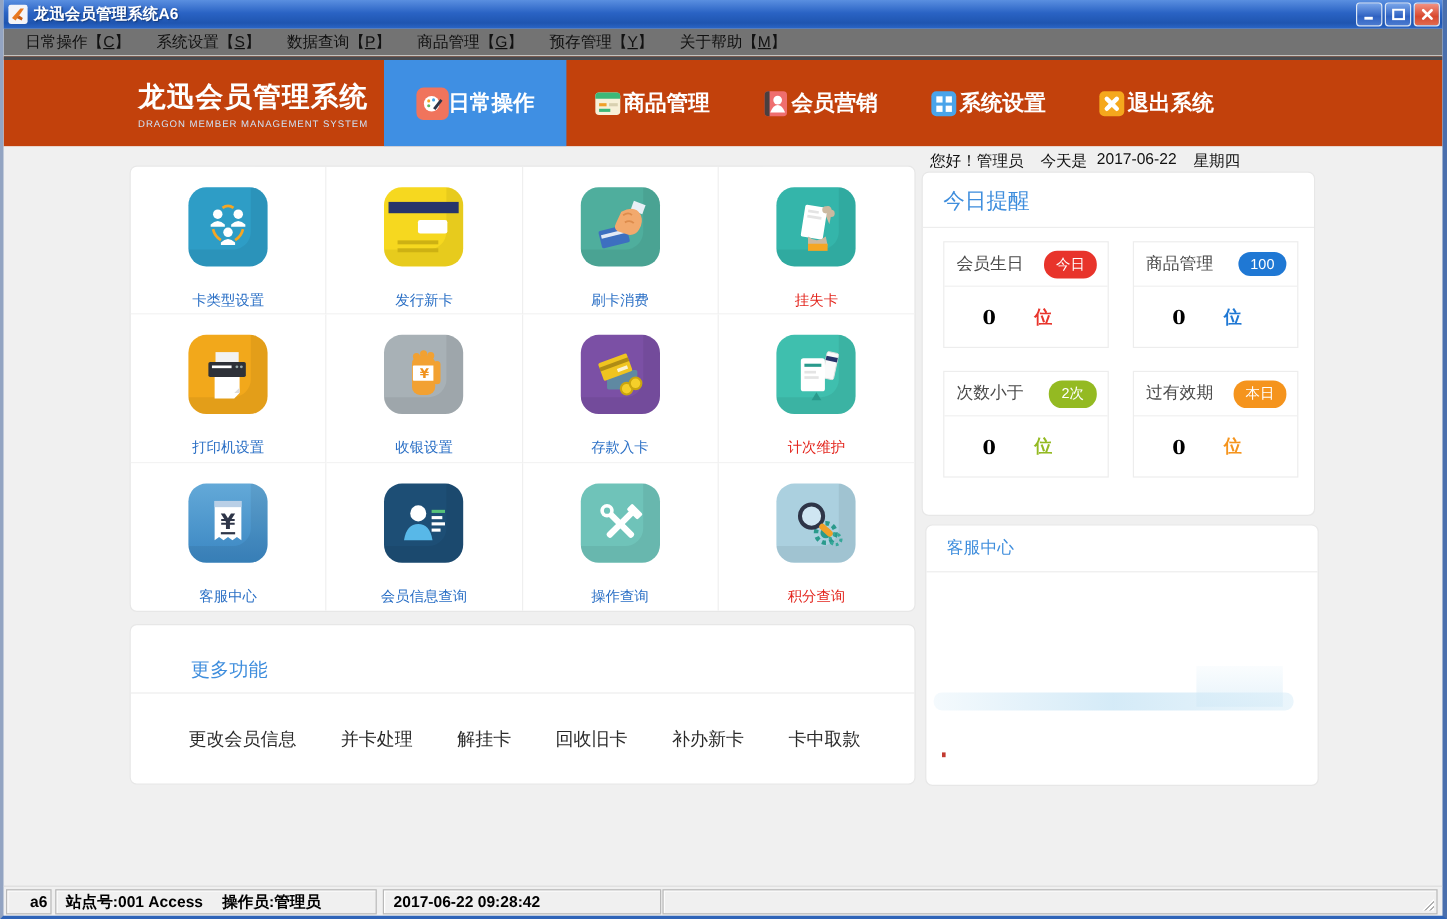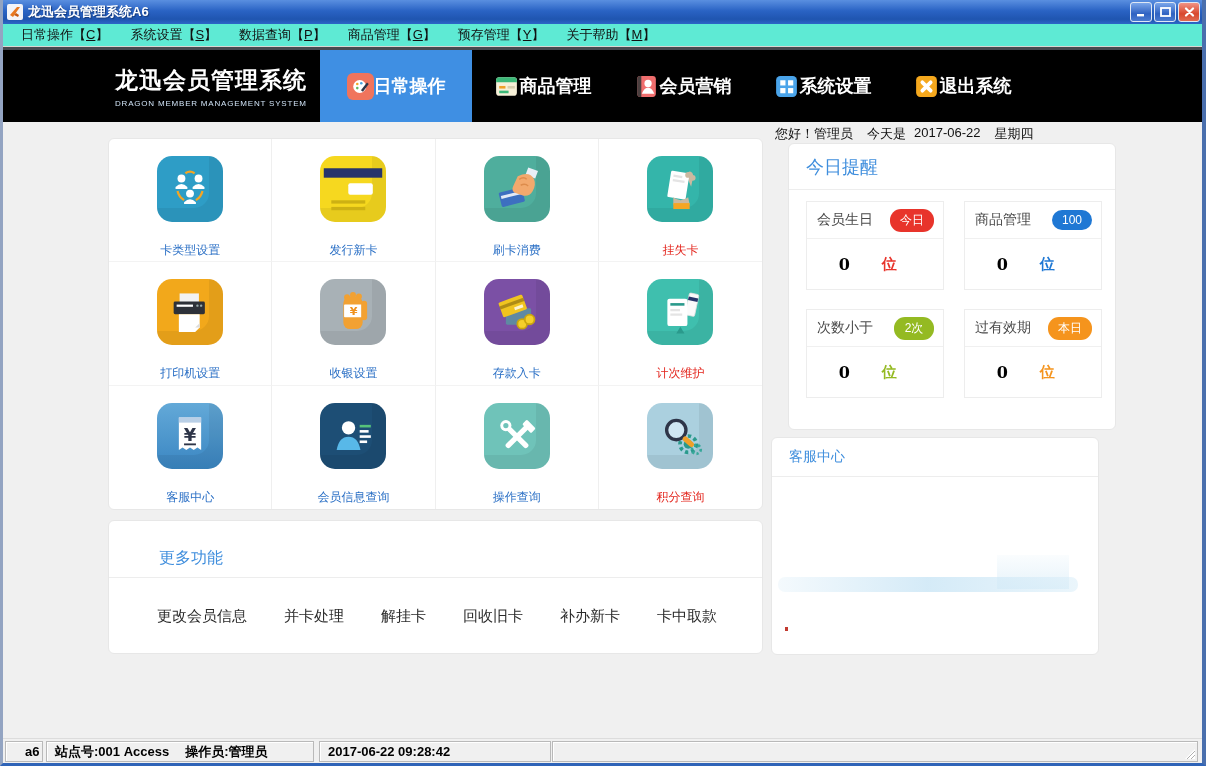--- a/index.html
+++ b/index.html
@@ -12,26 +12,26 @@
     display:flex; align-items:center; padding:0 4px; }
   .titlebar-icon { width:16px; height:16px; background:#f4f4f8; border-radius:2px; margin:0 5px 0 3px;
     display:flex; align-items:center; justify-content:center; }
   .titlebar-title { color:#fff; font-weight:bold; font-size:13px; text-shadow:1px 1px 1px #153a7a; flex:1; }
   .winbtns { display:flex; gap:2px; margin-right:2px; }
   .winbtn { width:22px; height:20px; border-radius:3px; border:1px solid #dfe8f5;
     display:flex; align-items:center; justify-content:center; }
   .winbtn.blue { background:linear-gradient(180deg,#7aa6ea,#2f62c2 60%,#4a7ad0); }
   .winbtn.red  { background:linear-gradient(180deg,#f29384,#d8482e 60%,#e06a50); }
   
-  .menubar { position:absolute; left:0; top:24px; width:1199px; height:23px; background:#5eead4;
+  .menubar { position:absolute; left:0; top:24px; width:1199px; height:23px; background:#737373;
     border-bottom:1px solid #d9d7d2; display:flex; align-items:center; padding-left:8px; gap:2px; }
   .menu-item { font-size:13px; color:#111; padding:3px 10px; cursor:default; white-space:nowrap; }
   .menu-item u { text-decoration:underline; }
   
-  .header { position:absolute; left:0; top:47px; width:1199px; height:75px; background:#000000;
+  .header { position:absolute; left:0; top:47px; width:1199px; height:75px; background:#c2410c;
     border-top:3px solid #464a50; display:flex; }
   .logo { width:215px; margin-left:112px; display:flex; flex-direction:column; justify-content:center; }
   .logo-title { color:#fff; font-size:23px; font-weight:bold; letter-spacing:1px; white-space:nowrap; }
   .logo-sub { color:#cfe2f5; font-size:8px; letter-spacing:.8px; margin-top:3px; white-space:nowrap; }
   .nav { display:flex; margin-left:-10px; }
   .nav-tab { width:140px; height:72px; display:flex; align-items:center; justify-content:center; cursor:pointer; }
   .nav-tab.active { width:152px; background:#3f8fe3; }
   .nav-label { color:#fff; font-size:18px; font-weight:bold; white-space:nowrap; }
   .nav-ico { width:27px; height:27px; border-radius:6px; display:flex; align-items:center; justify-content:center; }
   
@@ -48,21 +48,21 @@
     box-shadow:inset -14px -14px 0 rgba(0,0,0,.06); }
   .cell-label { margin-top:20px; font-size:12px; color:#2a6fc5; }
   .cell-label.red { color:#e3251d; }
   
   .more-card { position:absolute; left:105px; top:398px; width:655px; height:134px; }
   .more-head { height:57px; display:flex; align-items:center; padding-left:50px; border-bottom:1px solid #ededed; }
   .more-title { color:#3f8edd; font-size:16px;margin-top:19px; }
   .more-links { height:76px; display:flex; align-items:center; padding-left:48px; gap:37px; }
   .more-link { font-size:15px; color:#2b2b2b; cursor:pointer; white-space:nowrap; }
   
-  .rem-card { position:absolute; left:785px; top:21px; width:328px; height:287px; }
+  .rem-card { position:absolute; left:765px; top:21px; width:328px; height:287px; }
   .rem-head { height:46px; display:flex; align-items:center; padding-left:17px; border-bottom:1px solid #ededed; }
   .rem-title { color:#3f8edd; font-size:18px; }
   .rem-grid { display:grid; grid-template-columns:138px 138px; grid-column-gap:20px; grid-row-gap:19px;
     padding:11px 0 0 17px; }
   .stat-box { width:138px; height:89px; border:1px solid #ededed; background:#fff; }
   .stat-head { height:37px; display:flex; align-items:center; justify-content:space-between;
     padding:0 9px 0 10px; border-bottom:1px solid #f0f0f0; }
   .stat-label { font-size:14px; color:#4a4a4a; white-space:nowrap; }
   .pill { min-width:40px; text-align:center; border-radius:11px; padding:3px 10px; color:#fff; font-size:12px; white-space:nowrap; }
   .pill-red{background:#e8342b;} .pill-blue{background:#1f78d4;} .pill-green{background:#94ba22;} .pill-orange{background:#f5941d;}

